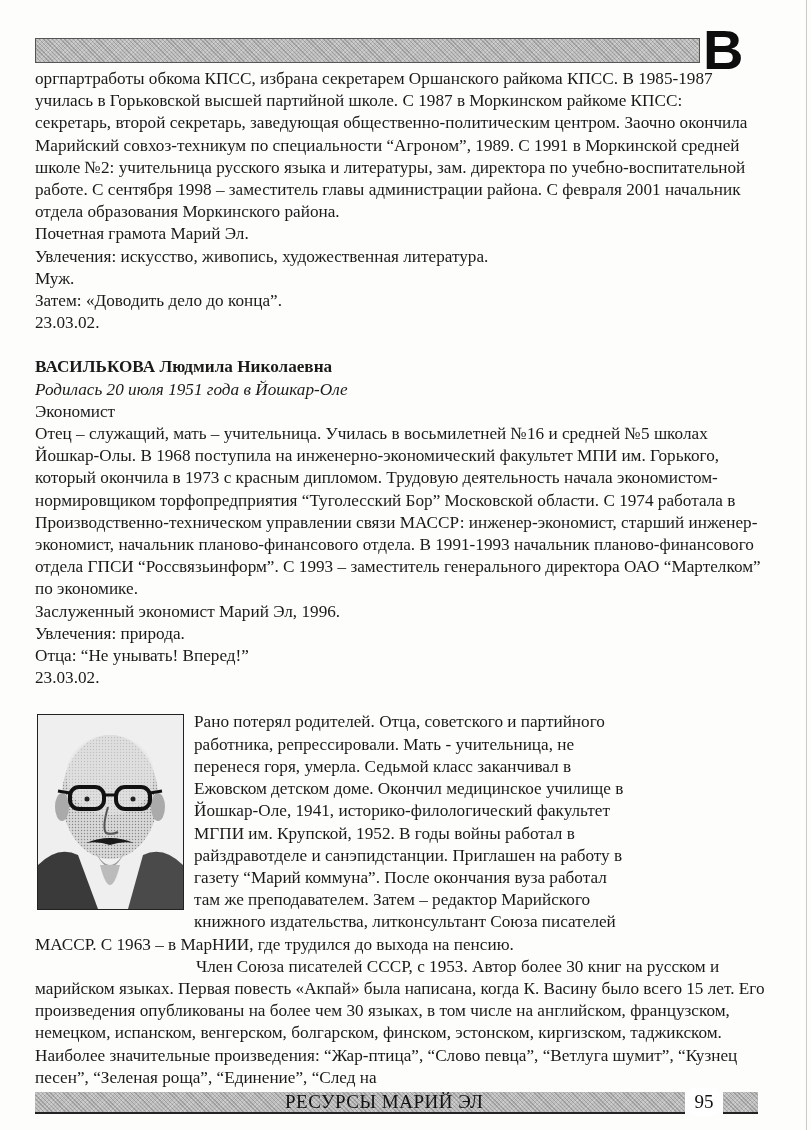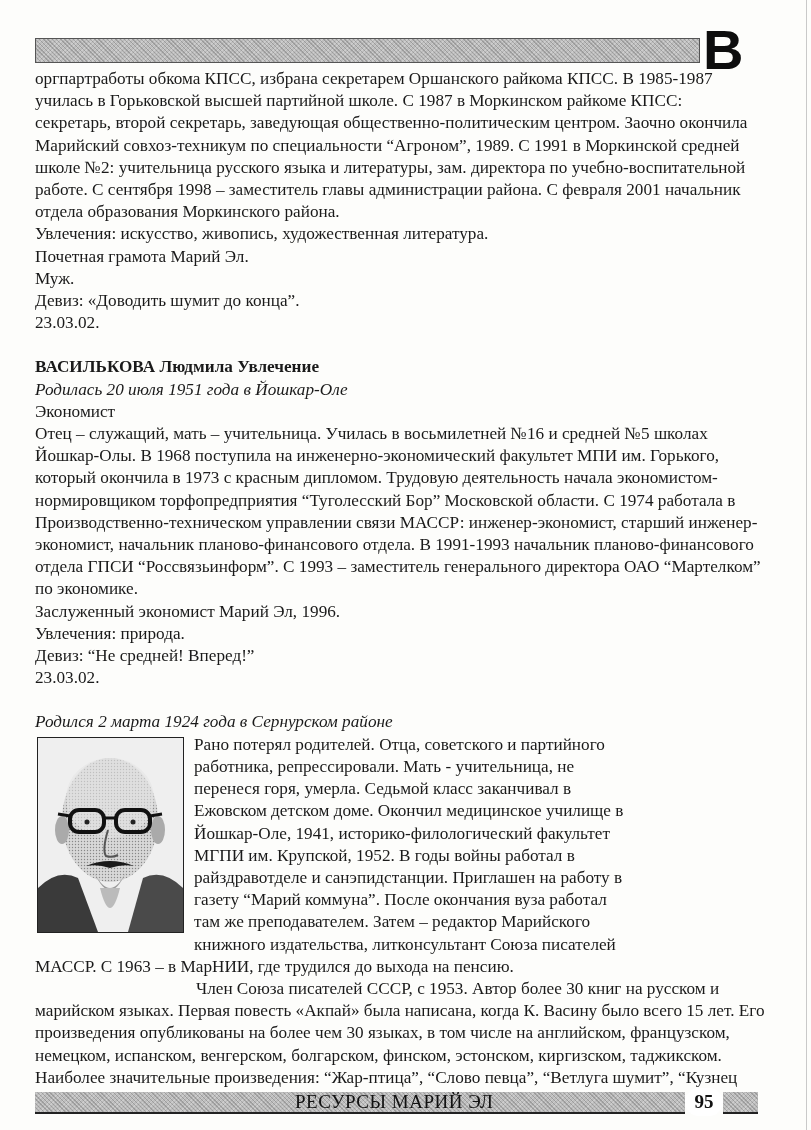--- a/index.html
+++ b/index.html
@@ -47,67 +47,66 @@
     .footer-bar-left {
       position: absolute; left: 0; top: 2px; width: 650px; height: 20px;
       border-bottom: 2px solid #222;
     }
     .footer-bar-right {
       position: absolute; left: 688px; top: 2px; width: 35px; height: 20px;
       border-bottom: 2px solid #222;
     }
     .footer-title {
       position: absolute; left: 250px; top: 0px; font-size: 19px; letter-spacing: 0.5px;
-      color: #111; line-height: 24px; padding-left: 10px;
+      color: #111; line-height: 24px;
     }
     .page-num {
       position: absolute; left: 650px; top: -2px; width: 38px; height: 28px;
       background: #fff; border-radius: 14px; text-align: center;
-      font-weight: bold; font-size: 19px; line-height: 28px; color: #111;
+      font-weight: normal; font-size: 19px; line-height: 28px; color: #111;
     }
   </style>
 </head>
 <body>
 
 <div class="edge-right"></div>
 
 <div class="header-bar hatch"></div>
 <div class="letter">В</div>
 
 <div class="content">
 
   <section>
     <p style="width:715px">оргпартработы обкома КПСС, избрана секретарем Оршанского райкома КПСС. В 1985-1987 училась в Горьковской высшей партийной школе. С 1987 в Моркинском райкоме КПСС: секретарь, второй секретарь, заведующая общественно-политическим центром. Заочно окончила Марийский совхоз-техникум по специальности “Агроном”, 1989. С 1991 в Моркинской средней школе №2: учительница русского языка и литературы, зам. директора по учебно-воспитательной работе. С сентября 1998 – заместитель главы администрации района. С февраля 2001 начальник отдела образования Моркинского района.</p>
+    <p>Почетная грамота Марий Эл.</p>
     <p>Увлечения: искусство, живопись, художественная литература.</p>
-    <p>Почетная грамота Марий Эл.</p>
     <p>Муж.</p>
-    <p>Девиз: «Доводить шумит до конца”.</p>
+    <p>Затем: «Доводить дело до конца”.</p>
     <p>23.03.02.</p>
   </section>
 
   <div class="gap"></div>
 
   <section>
     <p class="name-line">
       <span>ВАСИЛЬКОВА</span>
-      <span class="rest">Людмила Увлечение</span>
+      <span class="rest">Людмила Николаевна</span>
     </p>
     <p class="birth">Родилась 20 июля 1951 года в Йошкар-Оле</p>
     <p class="prof">Экономист</p>
     <p style="width:740px">Отец – служащий, мать – учительница. Училась в восьмилетней №16 и средней №5 школах Йошкар-Олы. В 1968 поступила на инженерно-экономический факультет МПИ им. Горького, который окончила в 1973 с красным дипломом. Трудовую деятельность начала экономистом-нормировщиком торфопредприятия “Туголесский Бор” Московской области. С 1974 работала в Производственно-техническом управлении связи МАССР: инженер-экономист, старший инженер-экономист, начальник планово-финансового отдела. В 1991-1993 начальник планово-финансового отдела ГПСИ “Россвязьинформ”. С 1993 – заместитель генерального директора ОАО “Мартелком” по экономике.</p>
     <p>Заслуженный экономист Марий Эл, 1996.</p>
     <p>Увлечения: природа.</p>
-    <p>Девиз: “Не средней! Вперед!”</p>
+    <p>Отца: “Не унывать! Вперед!”</p>
     <p>23.03.02.</p>
   </section>
 
   <div class="gap"></div>
 
   <section>
-    <p class="birth">Родился 2 марта 1924 года в Сернурском районе</p>
     <div class="photo-block">
       <div class="photo" title="Портрет: пожилой мужчина в очках с бородой">
         <svg width="145" height="194" viewBox="0 0 145 194">
           <defs>
             <pattern id="dots" width="3" height="3" patternUnits="userSpaceOnUse">
               <rect width="3" height="3" fill="#d8d8d8"></rect>
               <circle cx="1.5" cy="1.5" r="0.7" fill="#888"></circle>
             </pattern>
           </defs>
           <rect width="145" height="194" fill="#efefef"></rect>

